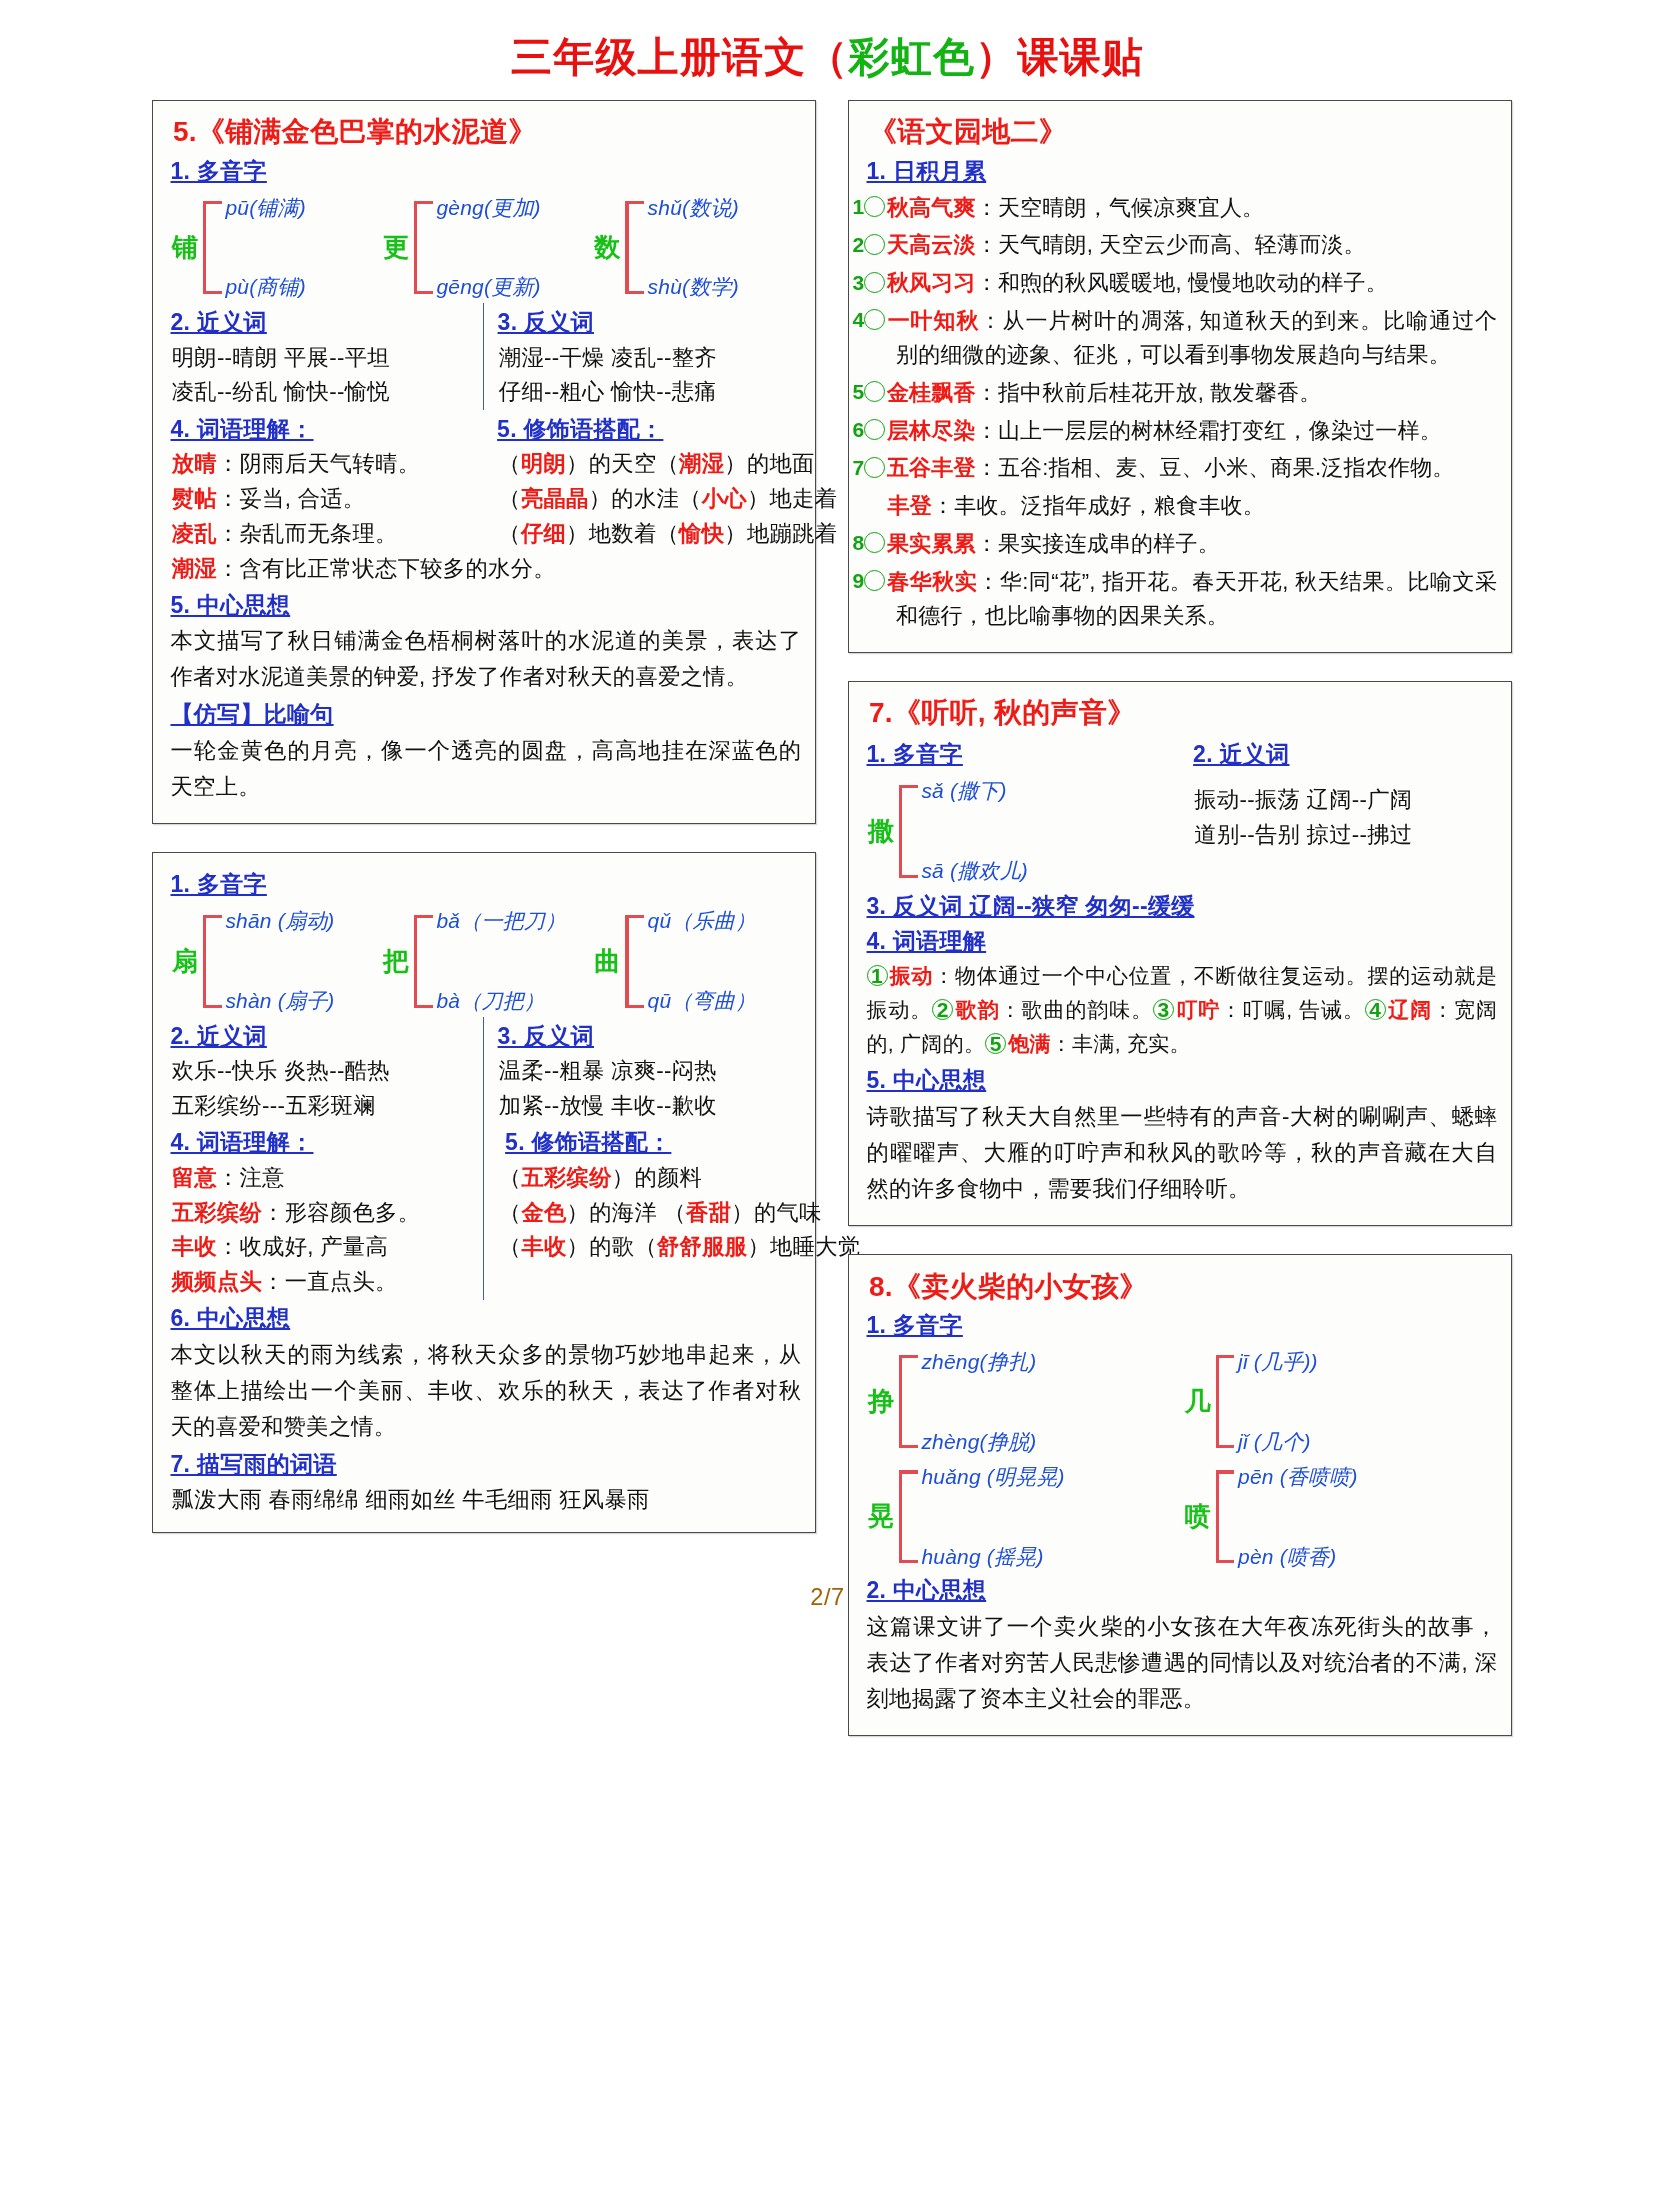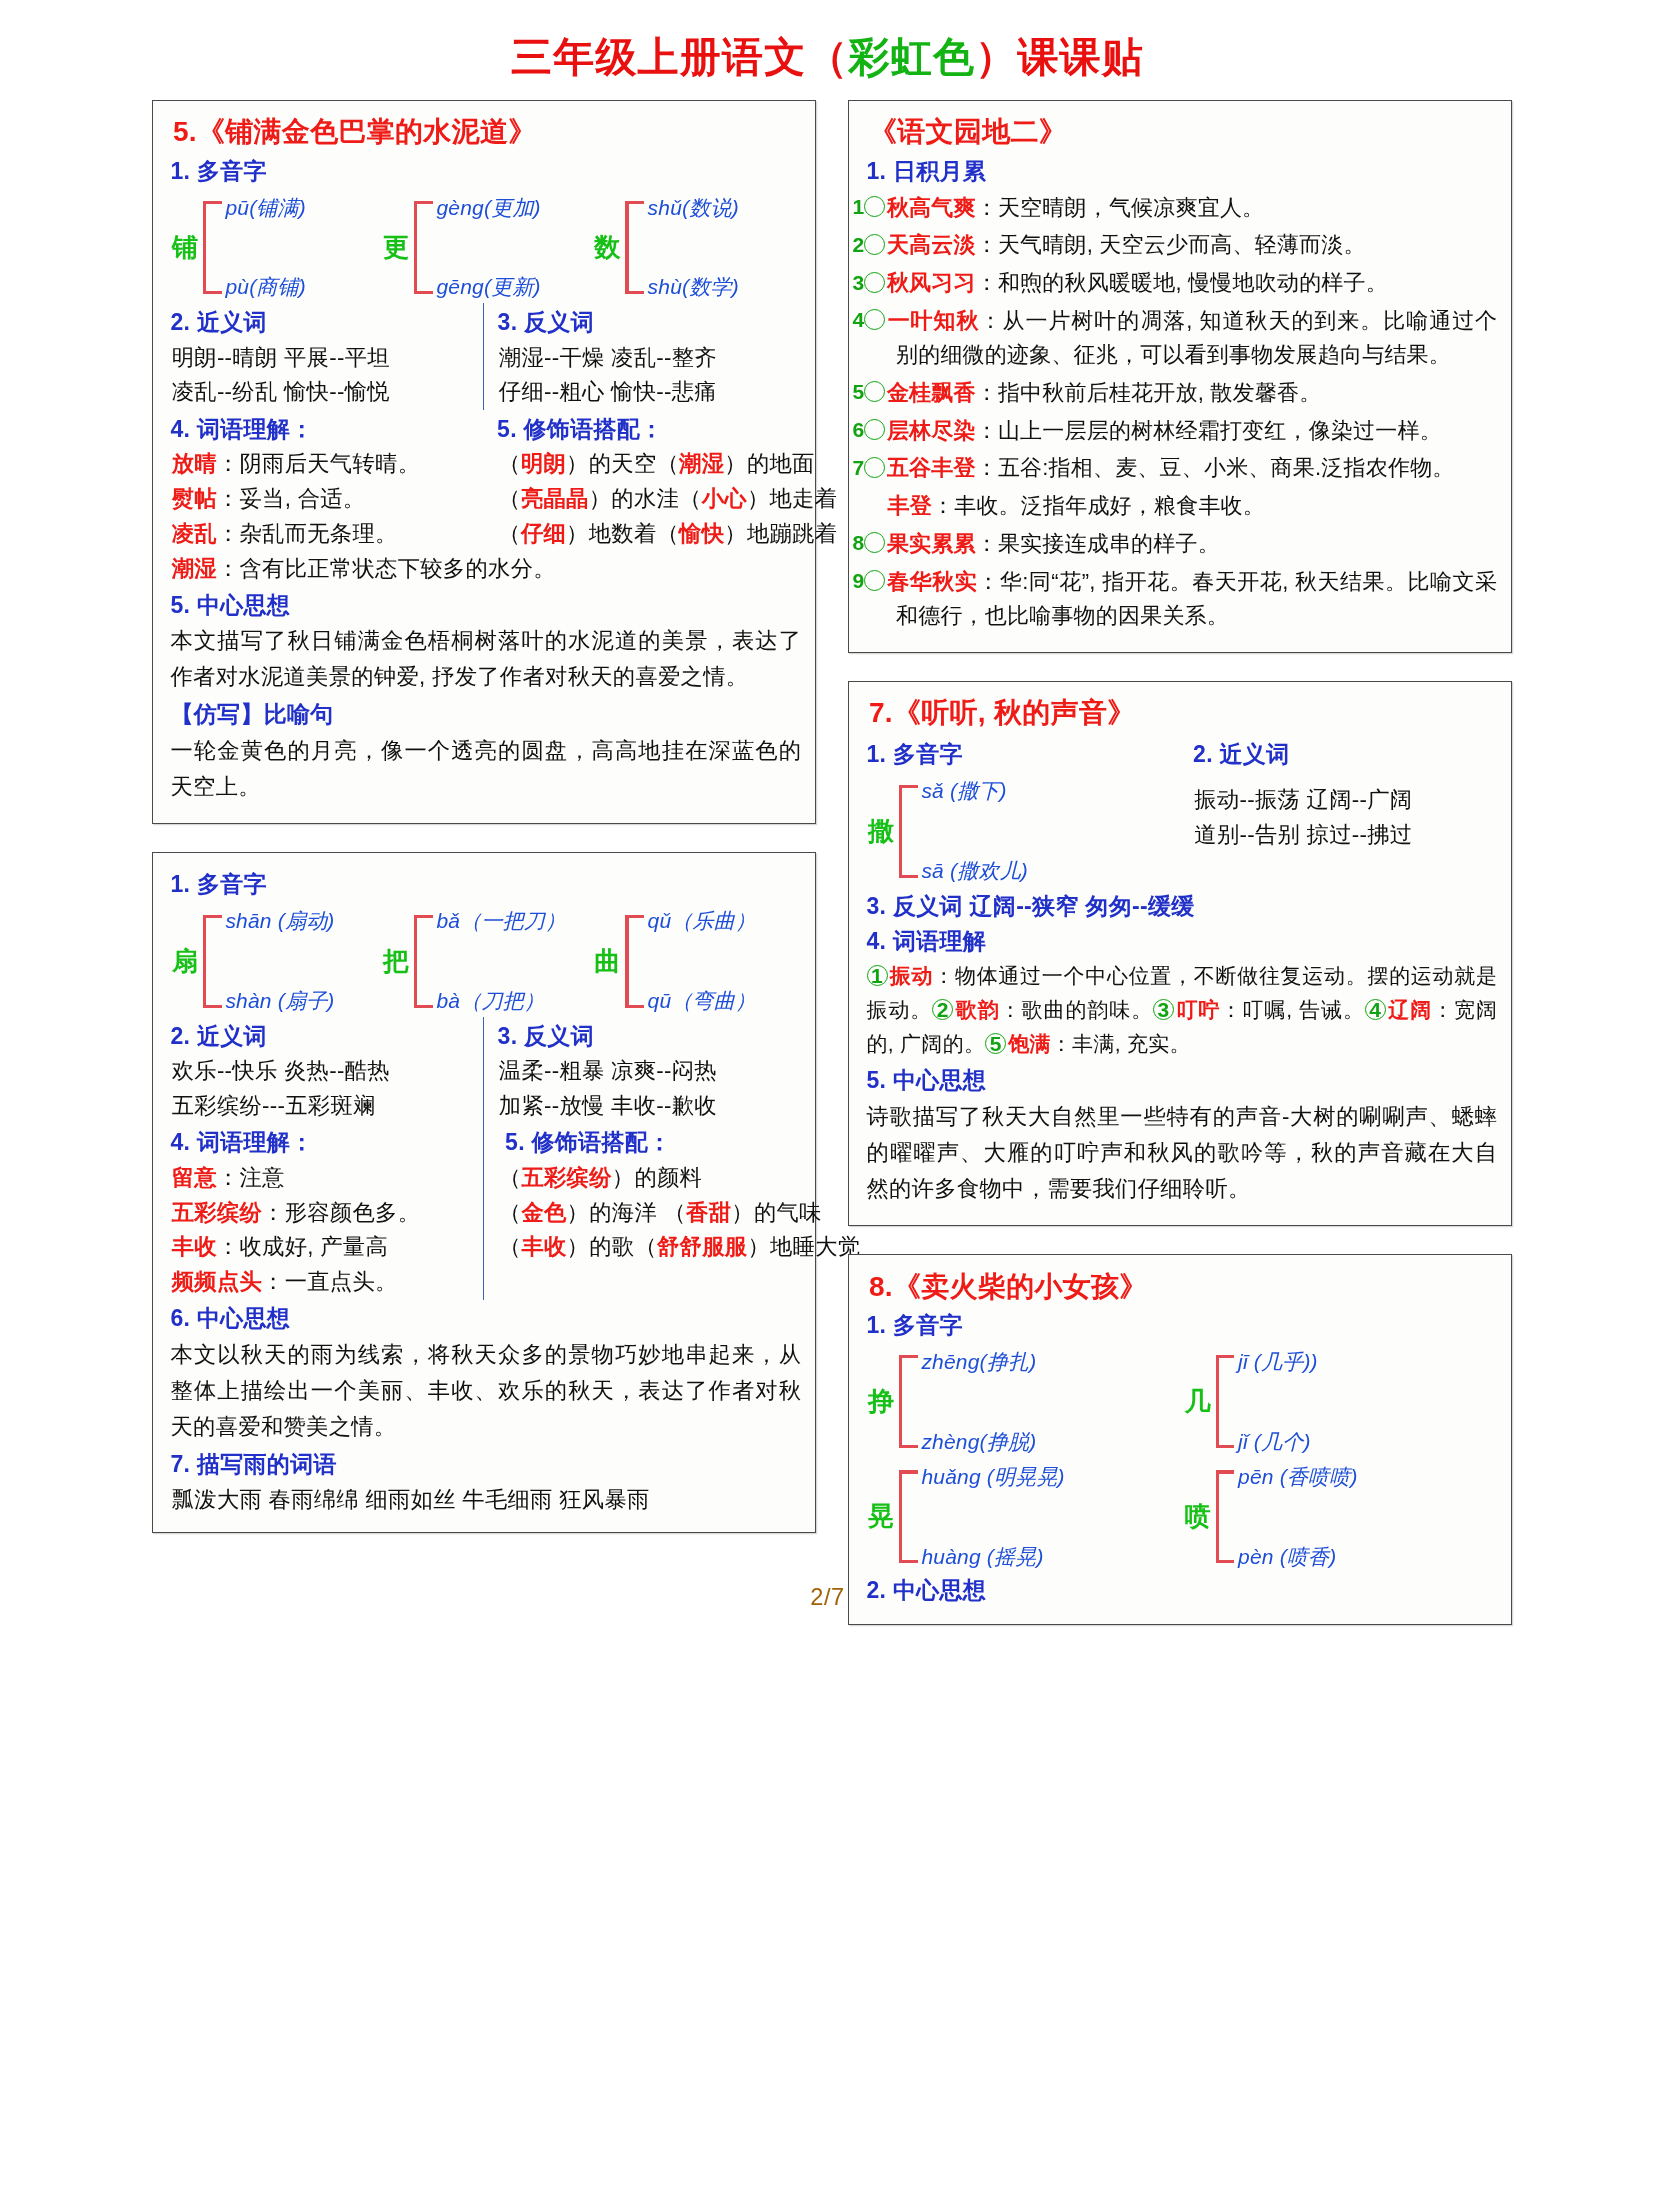--- a/index.html
+++ b/index.html
@@ -35,21 +35,21 @@
     padding:12.4px 13.7px 15px 15px;
     box-sizing:border-box;
     box-shadow:1.2px 1.2px 0 #d8d8d8;
   }
   .lesson-title{
     color:#ee1b17;font-weight:bold;font-size:28px;line-height:1.38;
     margin:0 0 2.5px 5px;white-space:nowrap;letter-spacing:0.3px;
   }
   .sec{
     color:#2030c8;font-weight:bold;font-size:23px;line-height:1.36;
-    margin:3.7px 0 2.5px 2.5px;letter-spacing:0.3px;
+    margin:3.7px 0 2.5px 2.5px;letter-spacing:0.3px;text-decoration:underline;
   }
   .sec.indent{margin-left:10px;}
   .body-line{
     color:#111;font-size:22.3px;line-height:1.5;margin:1.2px 0 1.2px 3.7px;
     white-space:nowrap;letter-spacing:0.3px;
   }
   .body-para{
     color:#111;font-size:22.3px;line-height:1.62;margin:2.5px 0 2.5px 2.5px;
     letter-spacing:0.3px;text-align:justify;
   }
@@ -408,20 +408,21 @@
                 <i class="b"></i>
               </span>
             <span class="readings">
               <span class="r1">pēn (香喷喷)</span>
               <span class="r2">pèn (喷香)</span>
             </span>
           </div>
         </div>
 
         <div class="sec">2. 中心思想</div>
+        <div class="body-para">这篇课文讲了一个卖火柴的小女孩在大年夜冻死街头的故事，表达了作者对穷苦人民悲惨遭遇的同情以及对统治者的不满, 深刻地揭露了资本主义社会的罪恶。</div>
       </div>
 
     </div>
   </div>
 
   <div class="footer">2/7</div>
 </div>
 
 
 </body></html>

